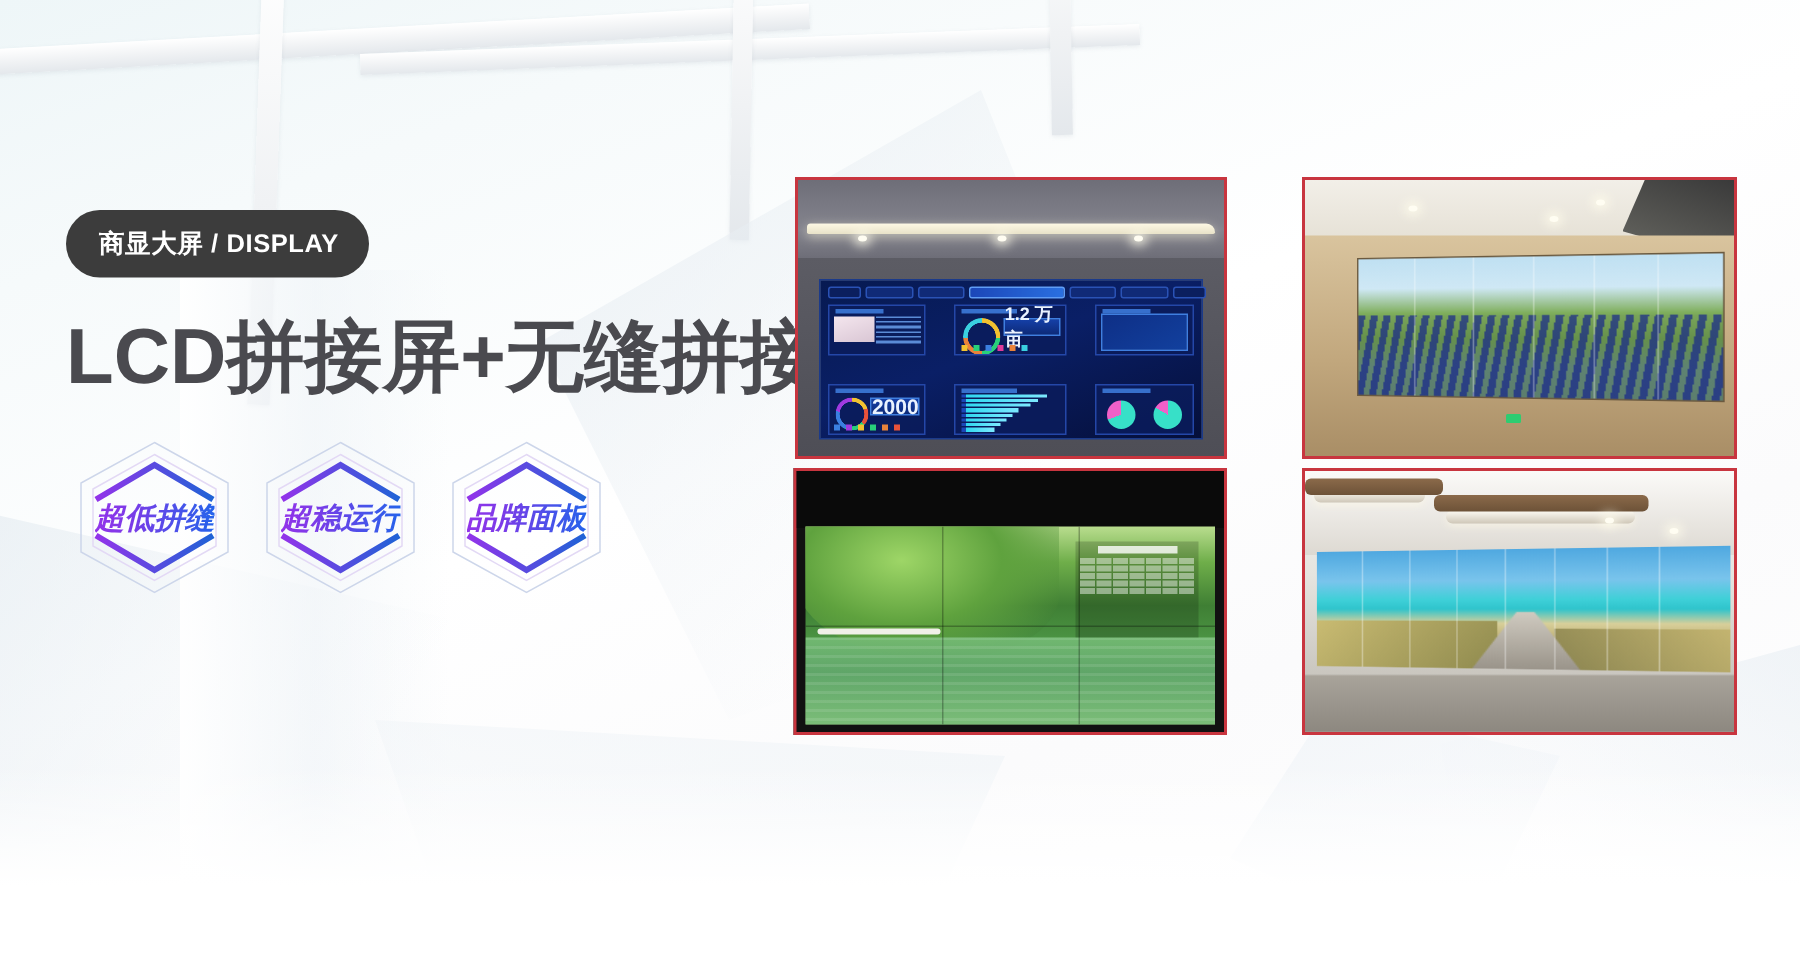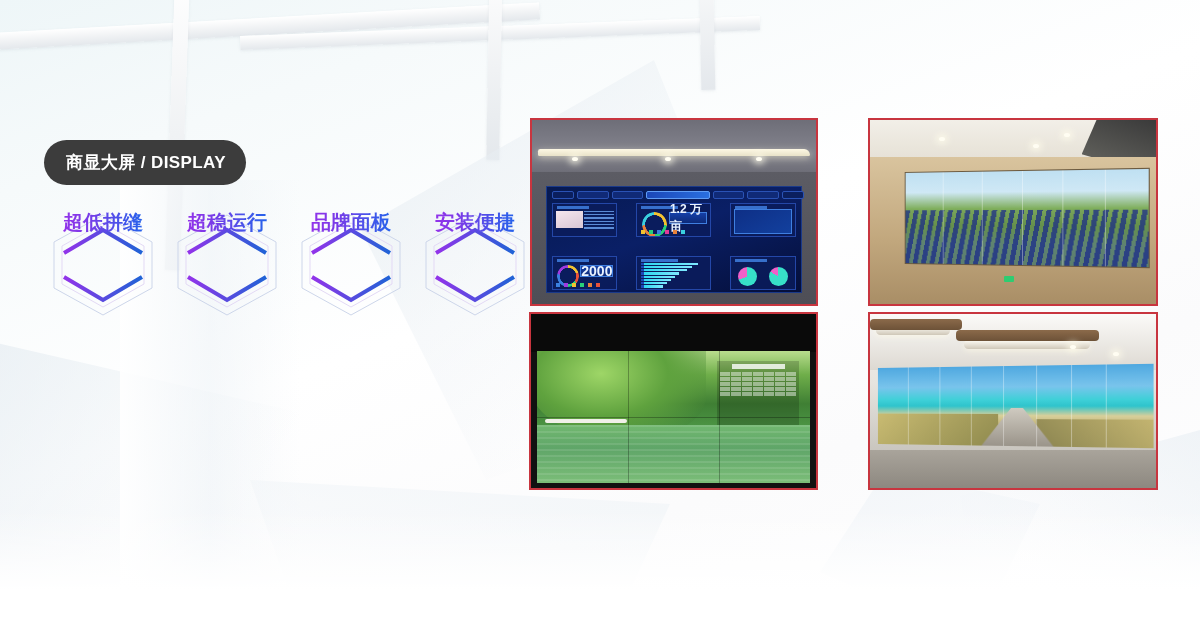--- a/index.html
+++ b/index.html
@@ -103,21 +103,21 @@
     color: #9a9a9e;
     letter-spacing: 0.2px;
     white-space: nowrap;
   }
 
   
   .features { margin-top: 24px; display: flex; gap: 6px; }
   .hex-item {
     position: relative;
     width: 118px; height: 112px;
-    display: flex; justify-content: center;
+    display: flex; align-items: center; justify-content: center; font-style: italic;
   }
   .hex-item svg { position: absolute; inset: 0; width: 100%; height: 100%; }
   .hex-label {
     position: relative; z-index: 3;
     font-size: 20px; font-weight: 700;
     letter-spacing: 0px;
     background: linear-gradient(90deg, #9333EA 0%, #7b3be8 30%, #2563EB 100%);
     -webkit-background-clip: text; background-clip: text;
     -webkit-text-fill-color: transparent; color: transparent;
     white-space: nowrap;
@@ -299,20 +299,21 @@
     <div class="facet facet-f"></div>
     <div class="bottom-fade"></div>
   </div>
 
   <div class="left-col">
 
     <div class="brand-badge">
       <div class="brand-tag">商显大屏 / DISPLAY</div>
     </div>
 
+    <div class="headline">LCD拼接屏+无缝拼接</div>
 
 
     <div class="features">
 
       <div class="hex-item">
         <svg viewBox="0 0 118 112">
           <defs>
             <linearGradient id="g1" x1="0" y1="0" x2="1" y2="0">
               <stop offset="0%" stop-color="#9333EA"></stop>
                 <stop offset="100%" stop-color="#1f63d6"></stop>
@@ -339,29 +340,20 @@
       <div class="hex-item">
         <svg viewBox="0 0 118 112">
           <polygon points="59,6 108,33 108,79 59,106 10,79 10,33" fill="none" stroke="#cdd6ea" stroke-width="1"></polygon>
           <polygon points="59,14 100,37 100,75 59,98 18,75 18,37" fill="none" stroke="#e3d9f5" stroke-width="1"></polygon>
           <polyline points="20,44 59,21 98,44" fill="none" stroke="url(#g1)" stroke-width="4"></polyline>
           <polyline points="20,68 59,91 98,68" fill="none" stroke="url(#g1)" stroke-width="4"></polyline>
         </svg>
         <span class="hex-label">品牌面板</span>
       </div>
 
-      <div class="hex-item">
-        <svg viewBox="0 0 118 112">
-          <polygon points="59,6 108,33 108,79 59,106 10,79 10,33" fill="none" stroke="#cdd6ea" stroke-width="1"></polygon>
-          <polygon points="59,14 100,37 100,75 59,98 18,75 18,37" fill="none" stroke="#e3d9f5" stroke-width="1"></polygon>
-          <polyline points="20,44 59,21 98,44" fill="none" stroke="url(#g1)" stroke-width="4"></polyline>
-          <polyline points="20,68 59,91 98,68" fill="none" stroke="url(#g1)" stroke-width="4"></polyline>
-        </svg>
-        <span class="hex-label">安装便捷</span>
-      </div>
 
     </div>
   </div>
 
   <div class="photo p-tl">
     <div class="photo-inner">
       <div class="rm-ceiling"></div>
       <div class="cove"></div>
       <div class="downlight" style="left:14%; top:20%"></div>
       <div class="downlight" style="left:47%; top:20%"></div>

